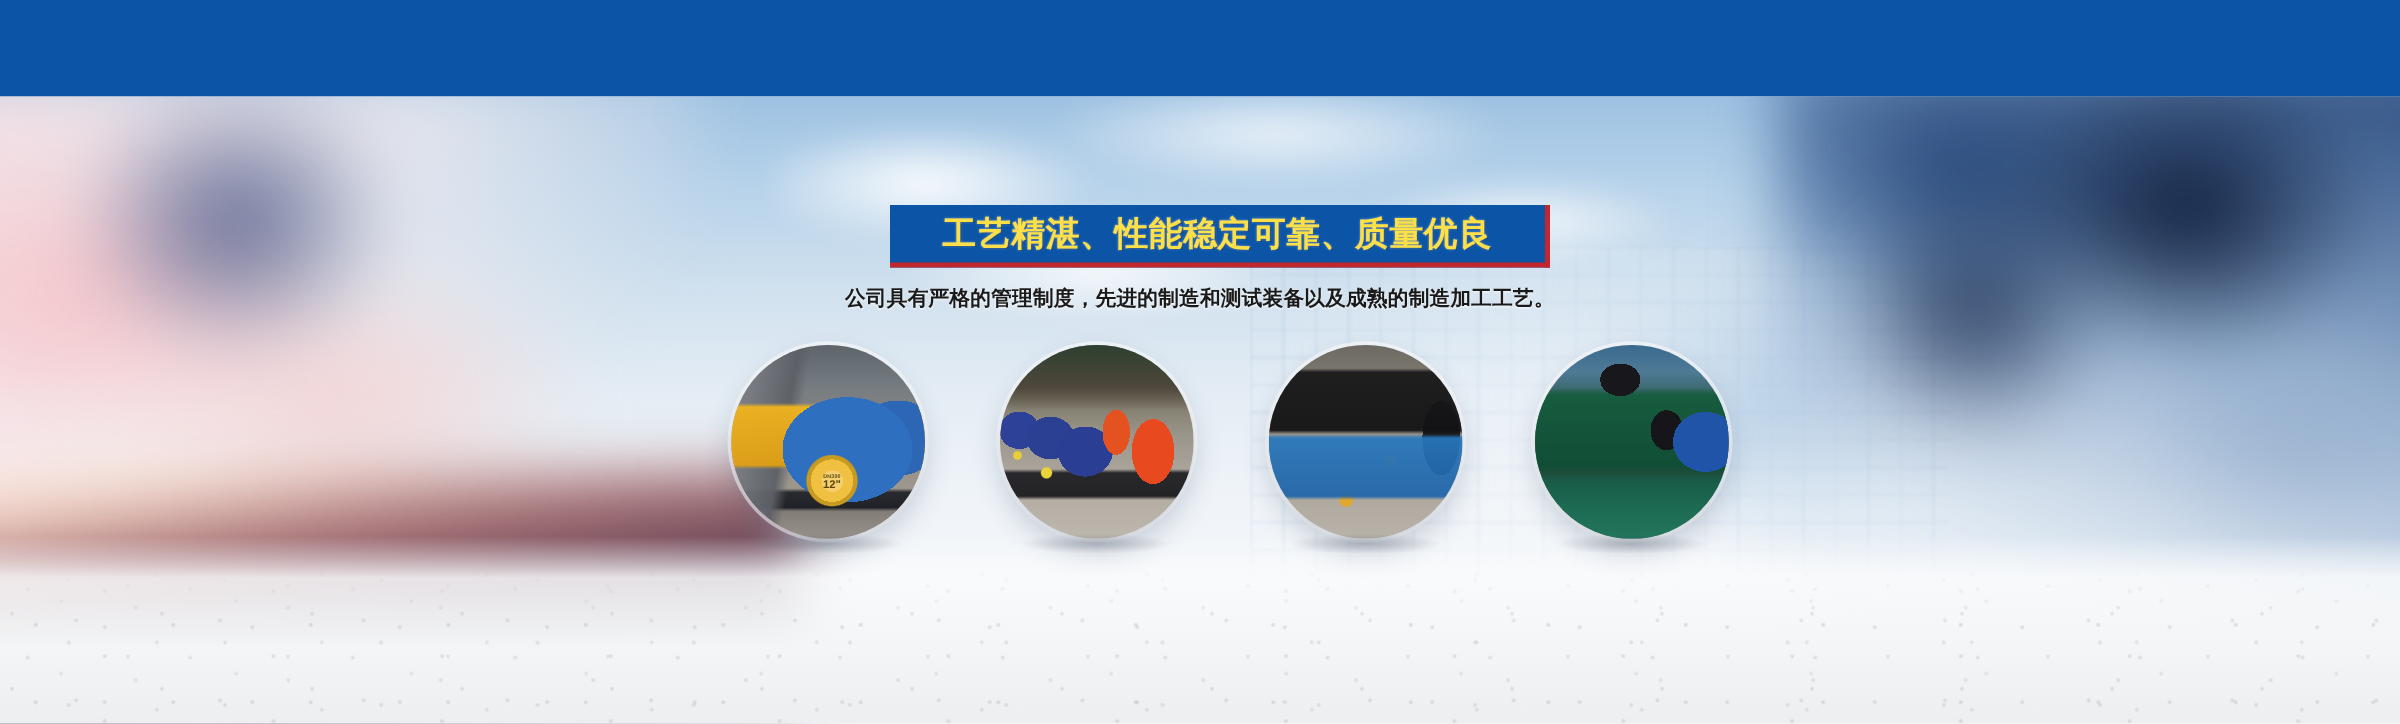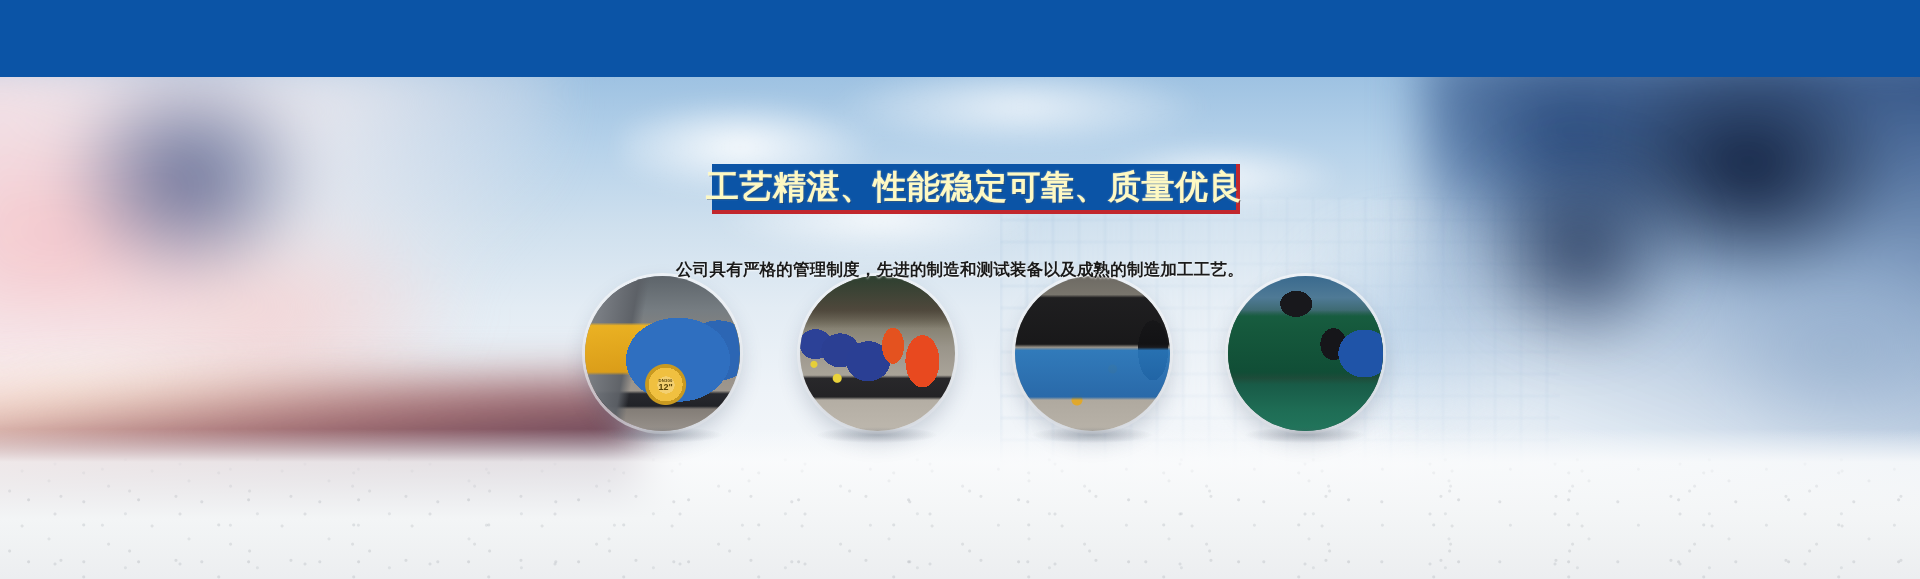--- a/index.html
+++ b/index.html
@@ -160,22 +160,22 @@
     width: 528px; height: 50px;
     background: #0b54a6;
     border-right: 4px solid #c1272d;
     border-bottom: 4px solid #c1272d;
     display: flex;
     align-items: center;
     justify-content: center;
     z-index: 40;
   }
   .headline-text {
-    color: #fef9c3;
-    font-size: 33px;
+    color: #fde047;
+    font-size: 27px;
     font-weight: bold;
     letter-spacing: .5px;
     white-space: nowrap;
     text-shadow:
       0 0 2px rgba(255,255,255,.55),
       1px 1px 0 rgba(0,0,0,.30);
   }
 
   
   .subtitle {
@@ -186,21 +186,20 @@
     z-index: 40;
   }
   .subtitle-text {
     display: inline-block;
     color: #1a1a1a;
     font-size: 16.5px;
     font-weight: bold;
     letter-spacing: .2px;
     white-space: nowrap;
     text-shadow: 0 1px 2px rgba(255,255,255,.9);
-    margin-top: 31px;
   }
 
   
   .circles {
     position: absolute;
     left: 0; top: 0;
     width: 1920px; height: 502px;
     z-index: 30;
   }
   .circle {

